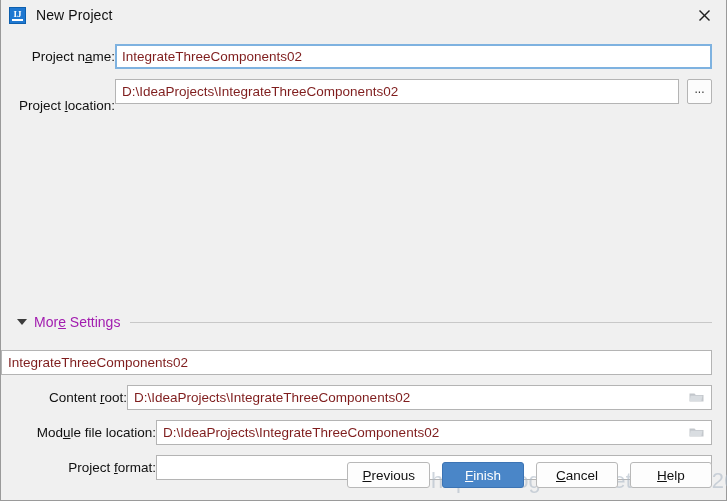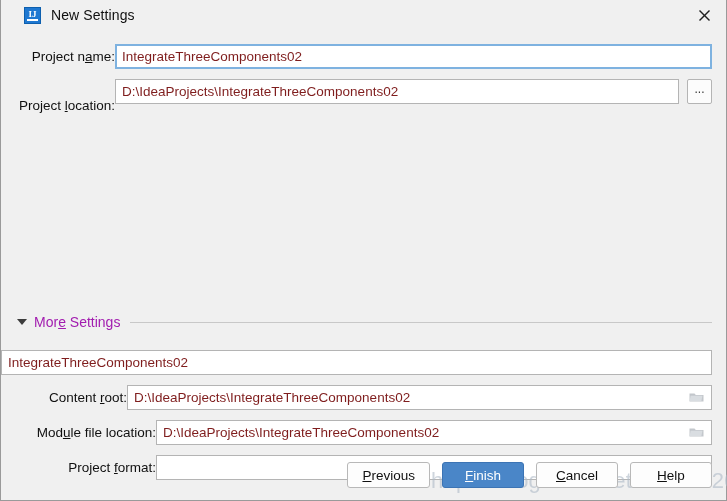--- a/index.html
+++ b/index.html
@@ -33,21 +33,21 @@
     flex-direction: column;
   }
 
   
   #titlebar {
     height: 30px;
     min-height: 30px;
     background: #f0f0f0;
     display: flex;
     align-items: center;
-    padding-left: 23px;
+    padding-left: 8px;
     position: relative;
   }
   #app-icon {
     width: 17px;
     height: 17px;
     margin-right: 10px;
     flex: none;
     position: relative;
     background: #1f78d1;
     border: 1px solid #0d5fae;
@@ -262,21 +262,21 @@
 </head>
 <body>
 
 <div id="window">
 
   <div id="titlebar">
     <div id="app-icon">
       <span class="ij-text">IJ</span>
       <span class="ij-bar"></span>
     </div>
-    <div id="title-text">New Settings</div>
+    <div id="title-text">New Project</div>
     <div id="close-btn">
       <svg width="13" height="13" viewBox="0 0 13 13" aria-hidden="true">
         <line x1="1.5" y1="1.5" x2="11.5" y2="11.5" stroke="#202020" stroke-width="1.4"></line>
         <line x1="11.5" y1="1.5" x2="1.5" y2="11.5" stroke="#202020" stroke-width="1.4"></line>
       </svg>
     </div>
   </div>
 
   <div id="content">
 

